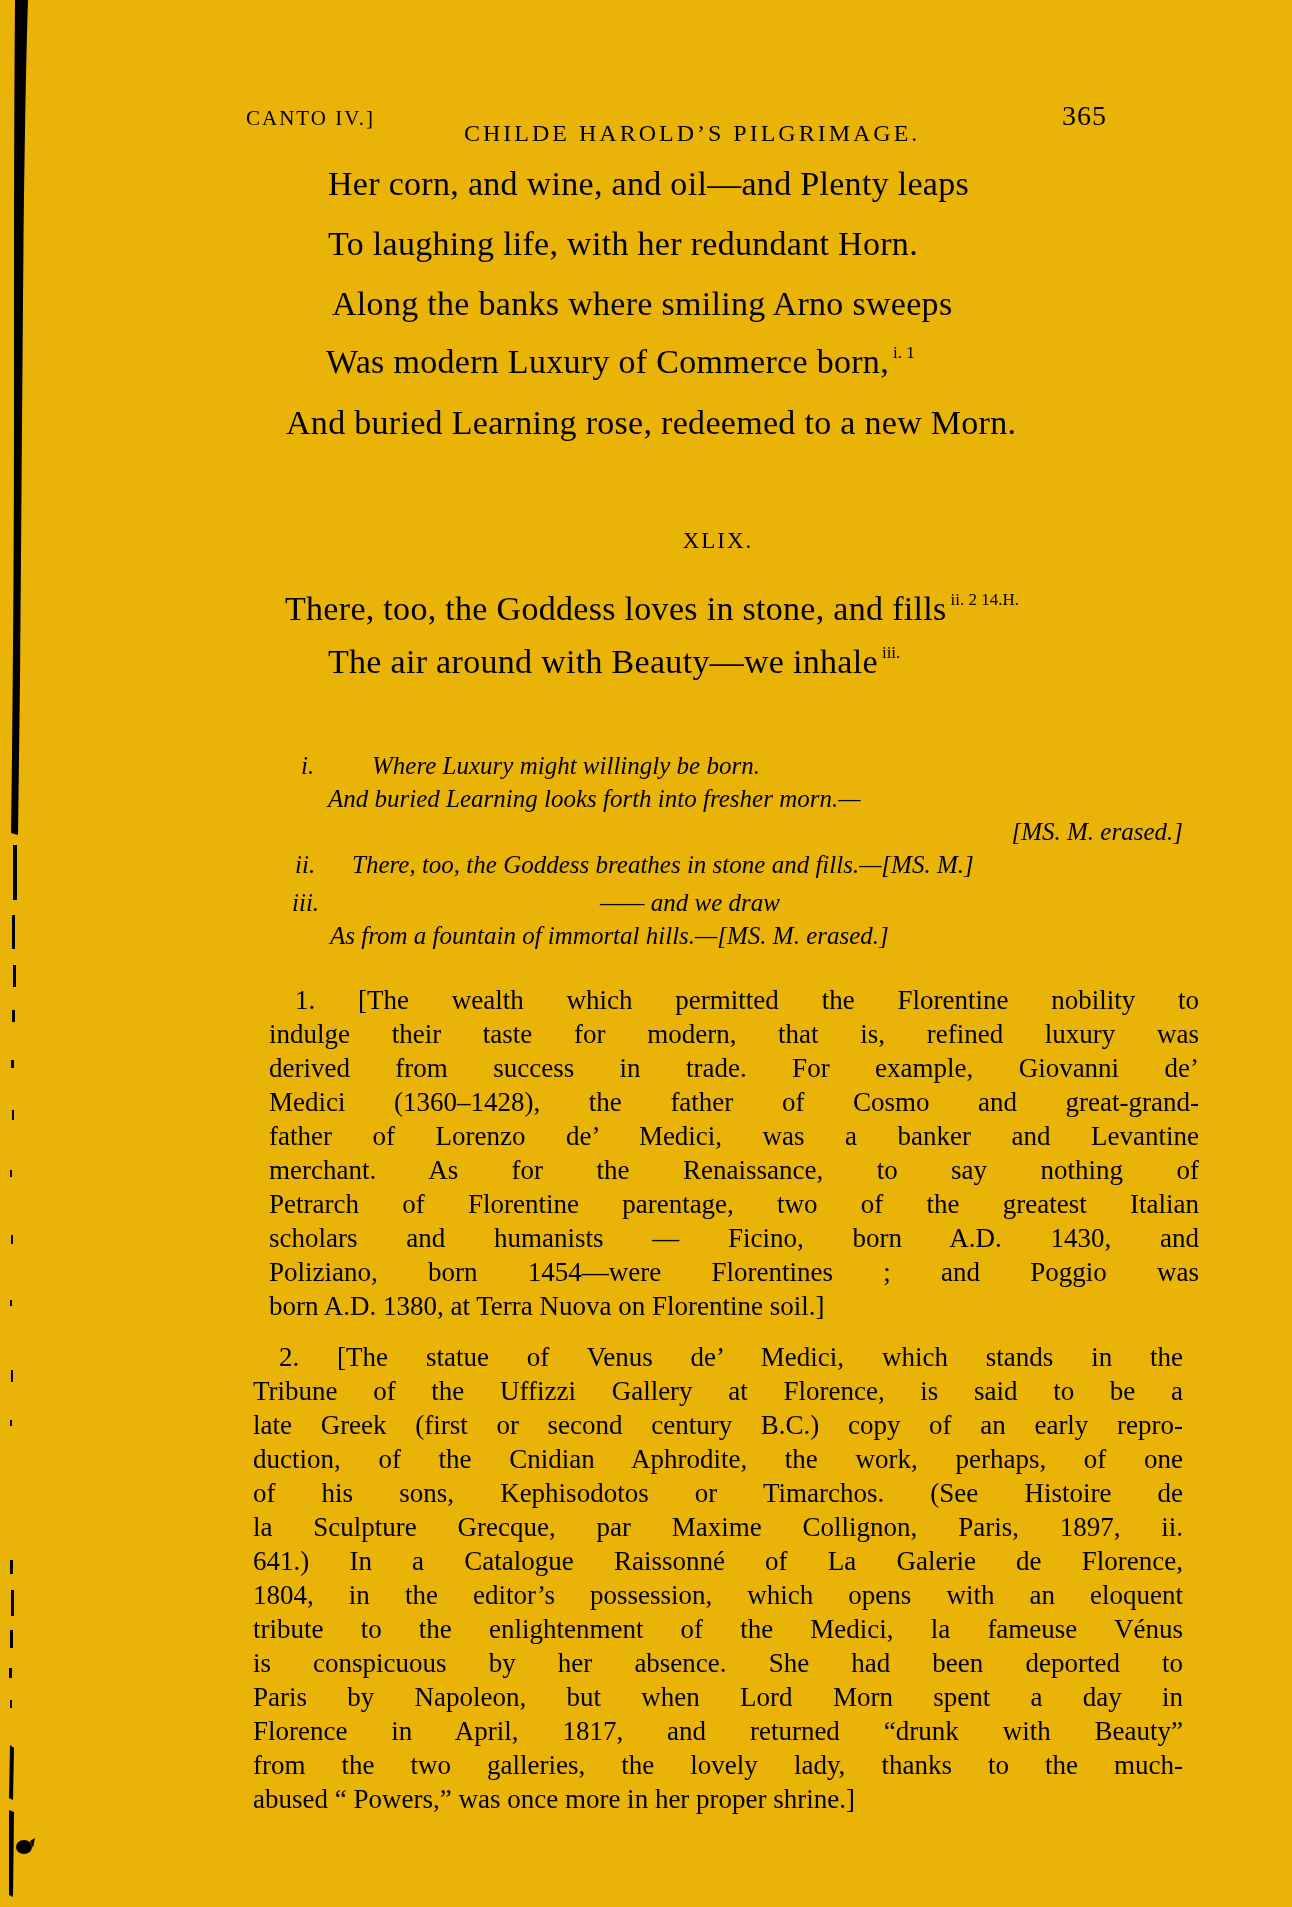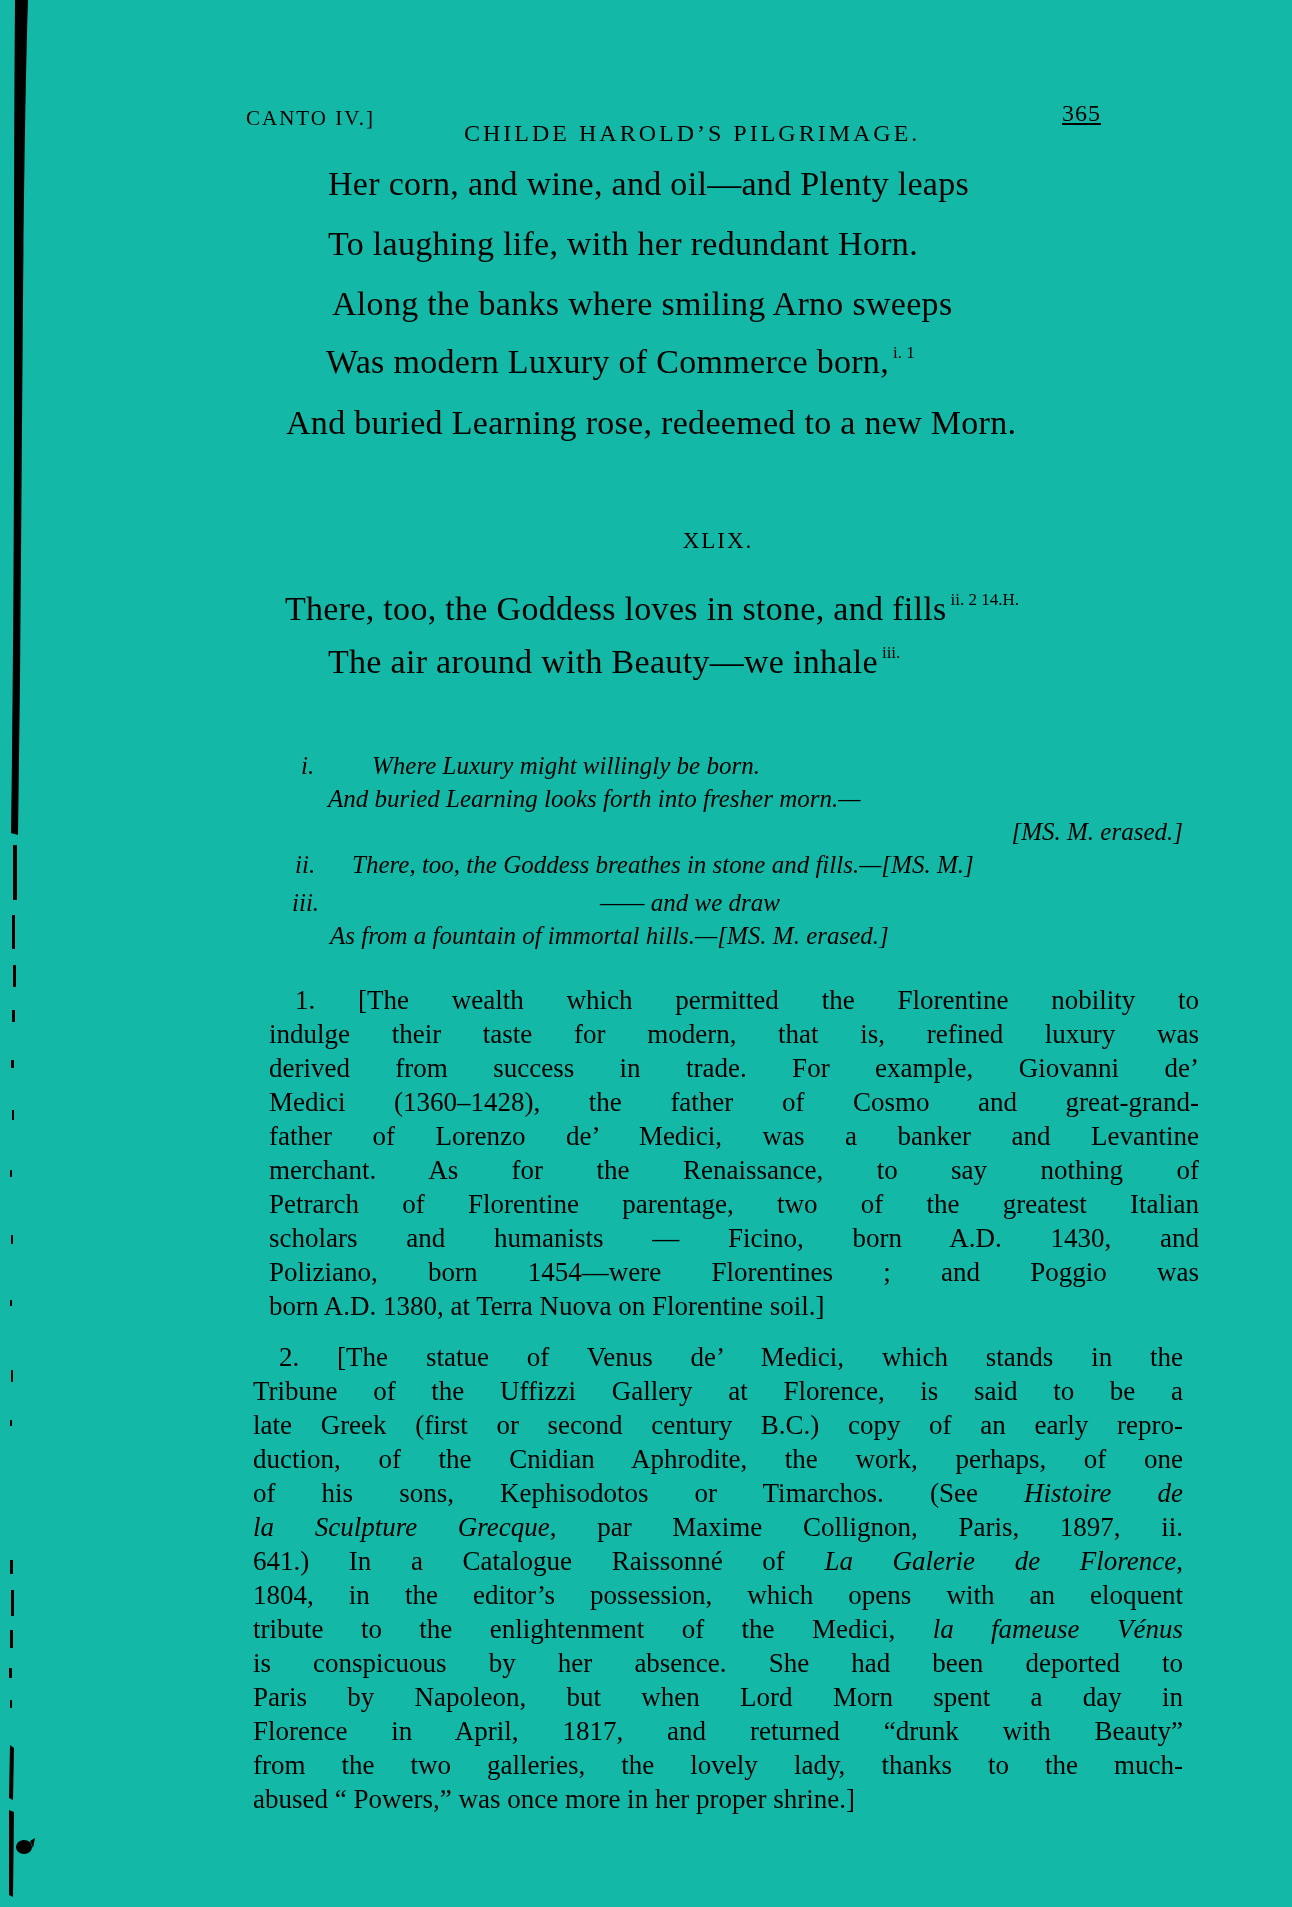--- a/index.html
+++ b/index.html
@@ -1,45 +1,45 @@
 <!DOCTYPE html>
 <html><head>
 <meta charset="utf-8">
 <style>
   html,body{margin:0;padding:0;background:#e8e8e8;}
   .page{
     position:relative;
     width:1292px;height:1907px;
-    background:#14b8a6;
+    background:#eab308;
     color:#000;
     font-family:"Liberation Serif", serif;
     overflow:hidden;
   }
   .abs{position:absolute;}
   
   .hdr{font-size:21px;letter-spacing:2px;white-space:nowrap;}
   .hdr-title{font-size:24px;letter-spacing:3px;white-space:nowrap;margin-top:16px;}
-  .pagenum{font-size:24px;letter-spacing:1px;text-decoration:underline;}
+  .pagenum{font-size:28px;letter-spacing:1px;}
   
   .poem-line{font-size:34px;white-space:nowrap;letter-spacing:0.3px;}
   .poem-line .mark{font-size:17px;position:relative;top:-15px;margin-left:4px;letter-spacing:0;}
   .stanza-head{font-size:23px;letter-spacing:2px;text-align:center;}
   
   .variant{font-style:italic;font-size:25px;white-space:nowrap;}
   .variant-attr{font-style:italic;font-size:25px;text-align:right;}
   
   .fn{width:930px;font-size:27px;}
   .fn-line{
     text-align:justify;text-align-last:justify;
     line-height:34px;height:34px;
     overflow:hidden;white-space:normal;
   }
   .fn-line.first{text-indent:26px;}
   .fn-line.last{text-align-last:left;}
-  .it{font-style:italic;margin-top:16px;}
+  .it{margin-top:16px;}
   .artifact{pointer-events:none;}
 </style>
 </head>
 <body>
 
 <div class="page">
 
   <svg class="abs artifact" style="left:0;top:0;" width="70" height="1907" viewBox="0 0 70 1907">
     <path d="M15,0 L28,0 C26,60 24,180 23,300 C22,430 21,560 20,680 L18,835 L11,833 C13,700 14,540 14,400 C14,260 14,120 15,0 Z" fill="#000"></path>
     <rect x="13" y="845" width="4" height="55" fill="#000"></rect>

